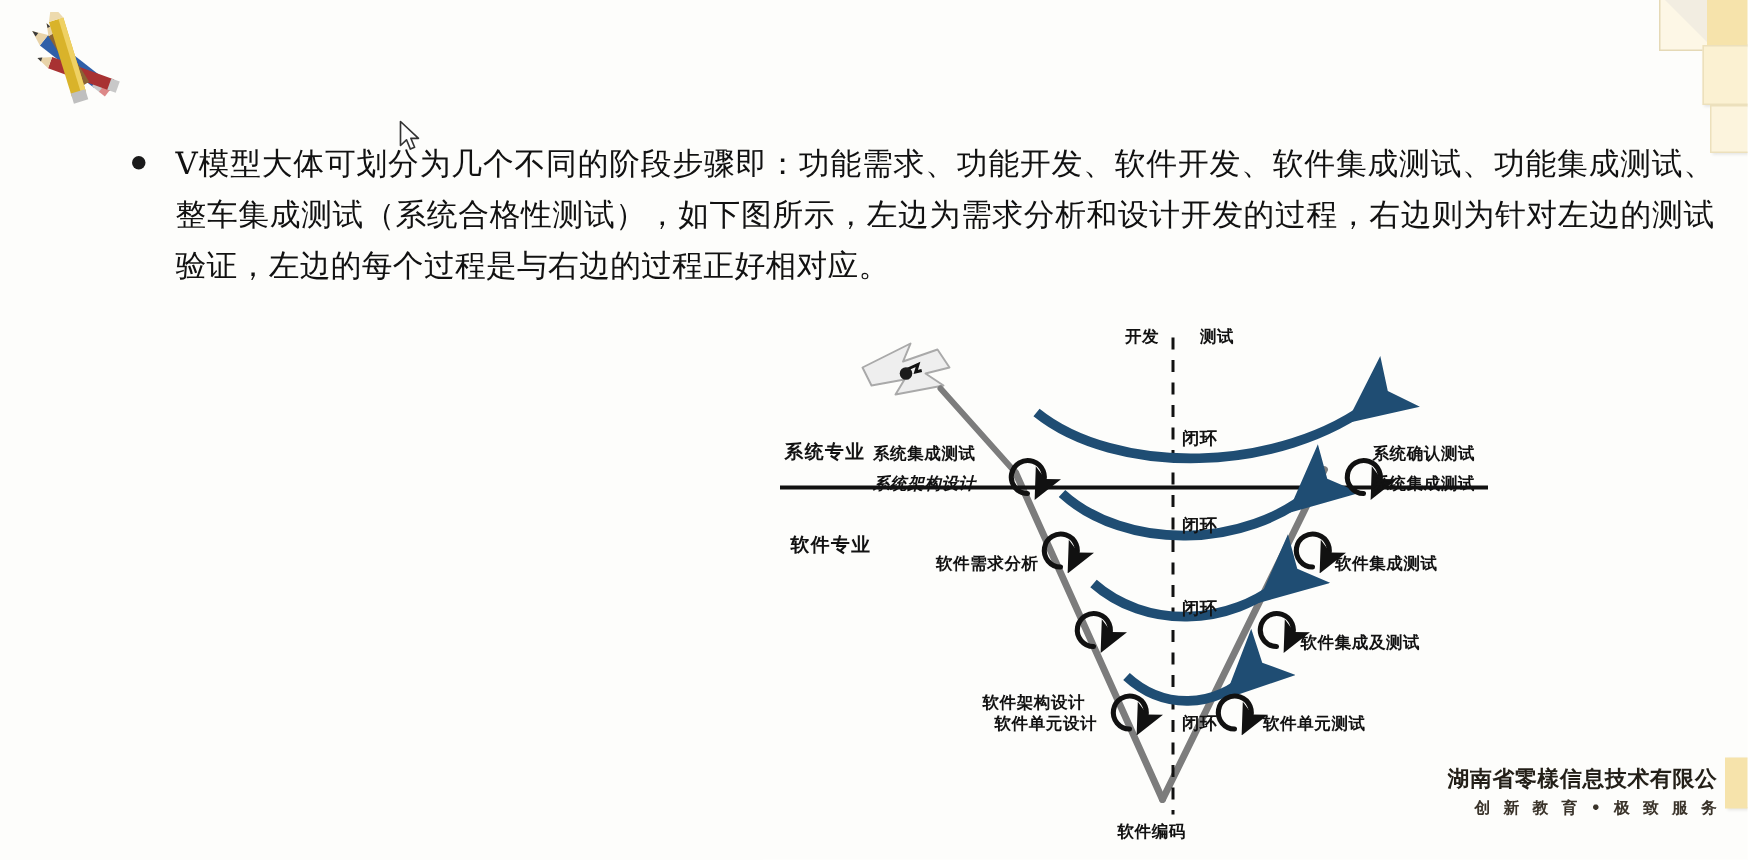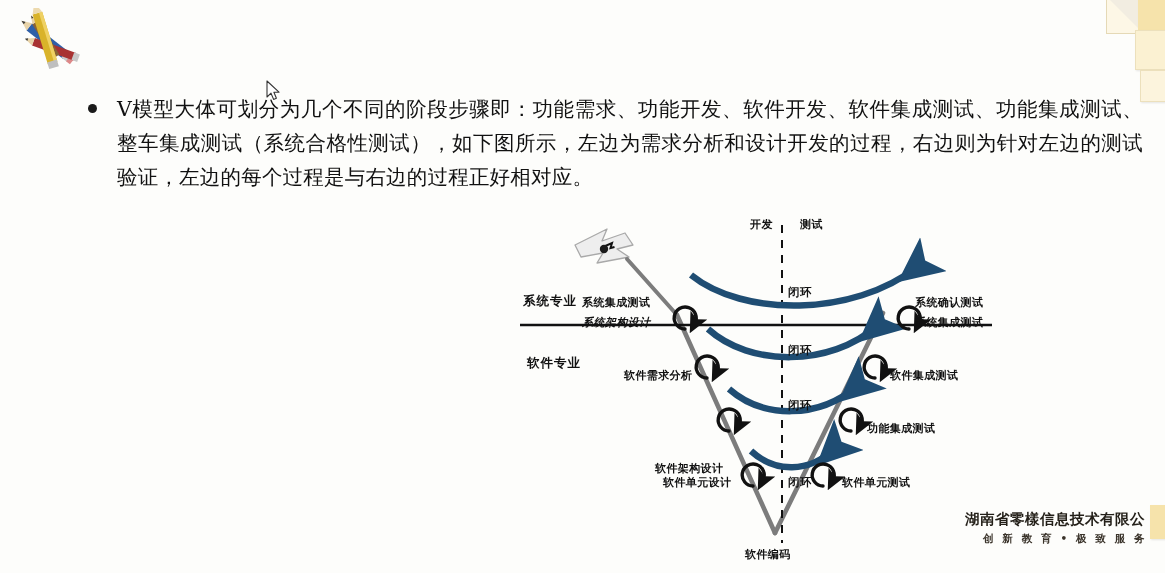--- a/index.html
+++ b/index.html
@@ -281,21 +281,21 @@
 
     <div class="dg-label stage" style="left:77px; top:90px;">系统集成测试</div>
     <div class="dg-label stage" style="left:77px; top:110px;font-style:italic;">系统架构设计</div>
     <div class="dg-label stage" style="left:99px; top:163px;margin-left:20px;">软件需求分析</div>
     <div class="dg-label stage" style="left:150px; top:216px;margin-top:40px;">软件架构设计</div>
     <div class="dg-label stage" style="left:158px; top:270px;">软件单元设计</div>
 
     <div class="dg-label stage" style="left:410px; top:90px;">系统确认测试</div>
     <div class="dg-label stage" style="left:410px; top:110px;">系统集成测试</div>
     <div class="dg-label stage" style="left:385px; top:163px;">软件集成测试</div>
-    <div class="dg-label stage" style="left:362px; top:216px;">功能集成测试</div>
+    <div class="dg-label stage" style="left:362px; top:216px;">软件集成及测试</div>
     <div class="dg-label stage" style="left:337px; top:270px;">软件单元测试</div>
 
     <div class="dg-label loop" style="left:283px; top:80px;">闭环</div>
     <div class="dg-label loop" style="left:283px; top:138px;">闭环</div>
     <div class="dg-label loop" style="left:283px; top:193px;">闭环</div>
     <div class="dg-label loop" style="left:283px; top:270px;">闭环</div>
 
     <div class="dg-label stage" style="left:240px; top:342px;">软件编码</div>
   </div>
 

